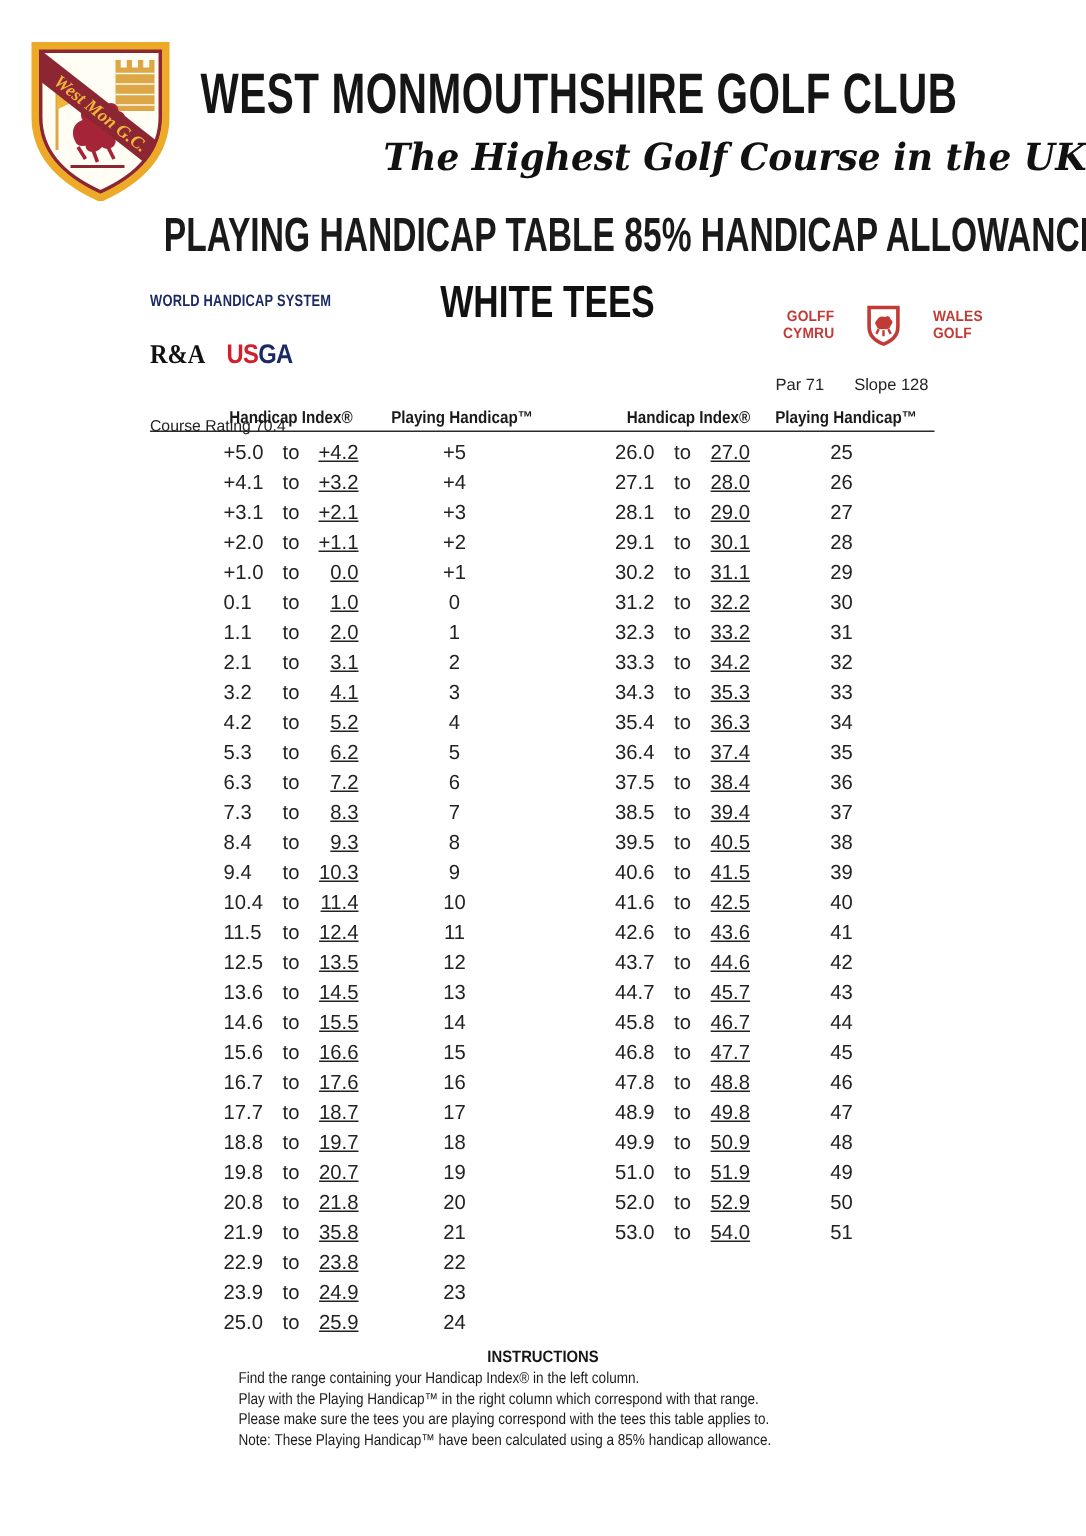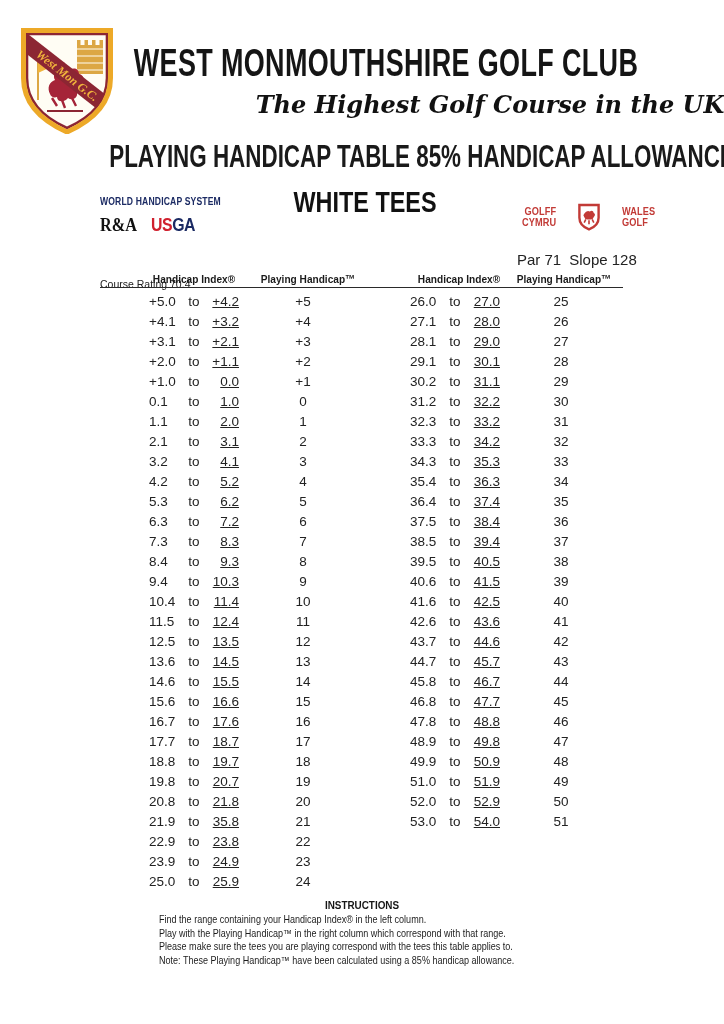--- a/index.html
+++ b/index.html
@@ -15,38 +15,38 @@
            font-family:"DejaVu Serif","Liberation Serif",serif;font-style:italic;font-weight:bold;
            font-size:25px;color:#111;transform:scaleX(.96);transform-origin:362px center;white-space:nowrap;}
   .main-title{position:absolute;left:0;top:138px;width:728px;text-align:center;
               font-size:32px;font-weight:bold;color:#1a1a1a;
               transform:scaleX(.70);transform-origin:364px center;white-space:nowrap;}
 
   
   .whs{position:absolute;left:100px;top:195px;}
   .whs-title{font-size:11px;font-weight:bold;color:#1b2a63;letter-spacing:.2px;
              transform:scaleX(.78);transform-origin:left center;white-space:nowrap;}
-  .whs-logos{display:flex;align-items:baseline;gap:10px;margin-top:8px;}
+  .whs-logos{display:flex;align-items:baseline;gap:10px;margin-top:19px;}
   .ra{font-family:"Liberation Serif",serif;font-weight:bold;font-size:18px;color:#111;
       transform:scaleX(.9);transform-origin:left center;}
   .usga{font-weight:bold;font-size:18px;letter-spacing:-.5px;
         transform:scaleX(.88);transform-origin:left center;}
   .usga .us{color:#d0202e;}
   .usga .ga{color:#1b2a63;}
   .white-tees{position:absolute;left:0;top:185px;width:730px;text-align:center;
               font-size:30px;font-weight:bold;color:#111;
               transform:scaleX(.78);transform-origin:365px center;white-space:nowrap;}
   .wales{position:absolute;left:519px;top:202px;display:flex;align-items:center;gap:21px;color:#c23a36;}
   .wales .txt{font-size:10px;font-weight:bold;line-height:1.12;letter-spacing:.1px;
               transform:scaleX(.92);}
   .wales .txt.l{text-align:right;transform-origin:right center;}
   .wales .txt.r{text-align:left;transform-origin:left center;}
 
   .course-rating{position:absolute;left:100px;top:251px;font-size:10.5px;color:#222;margin-top:27px;}
-  .par-slope{position:absolute;left:517px;top:251px;font-size:15px;color:#222;display:flex;gap:8px;}
+  .par-slope{position:absolute;left:517px;top:251px;font-size:11px;color:#222;display:flex;gap:20px;}
 
   
   .th{position:absolute;top:273px;font-size:11.5px;font-weight:bold;white-space:nowrap;
       transform:translateX(-50%) scaleX(.88);color:#1a1a1a;}
   .th-line{position:absolute;left:100px;top:287px;width:523px;height:1.3px;background:#2a2a2a;}
   .half{position:absolute;top:291px;}
   .half-left{left:114px;width:232px;}
   .half-right{left:375px;width:212px;}
   .t-row{display:flex;height:20px;align-items:center;font-size:13.5px;color:#222;}
   .range{width:160px;display:flex;justify-content:center;}

